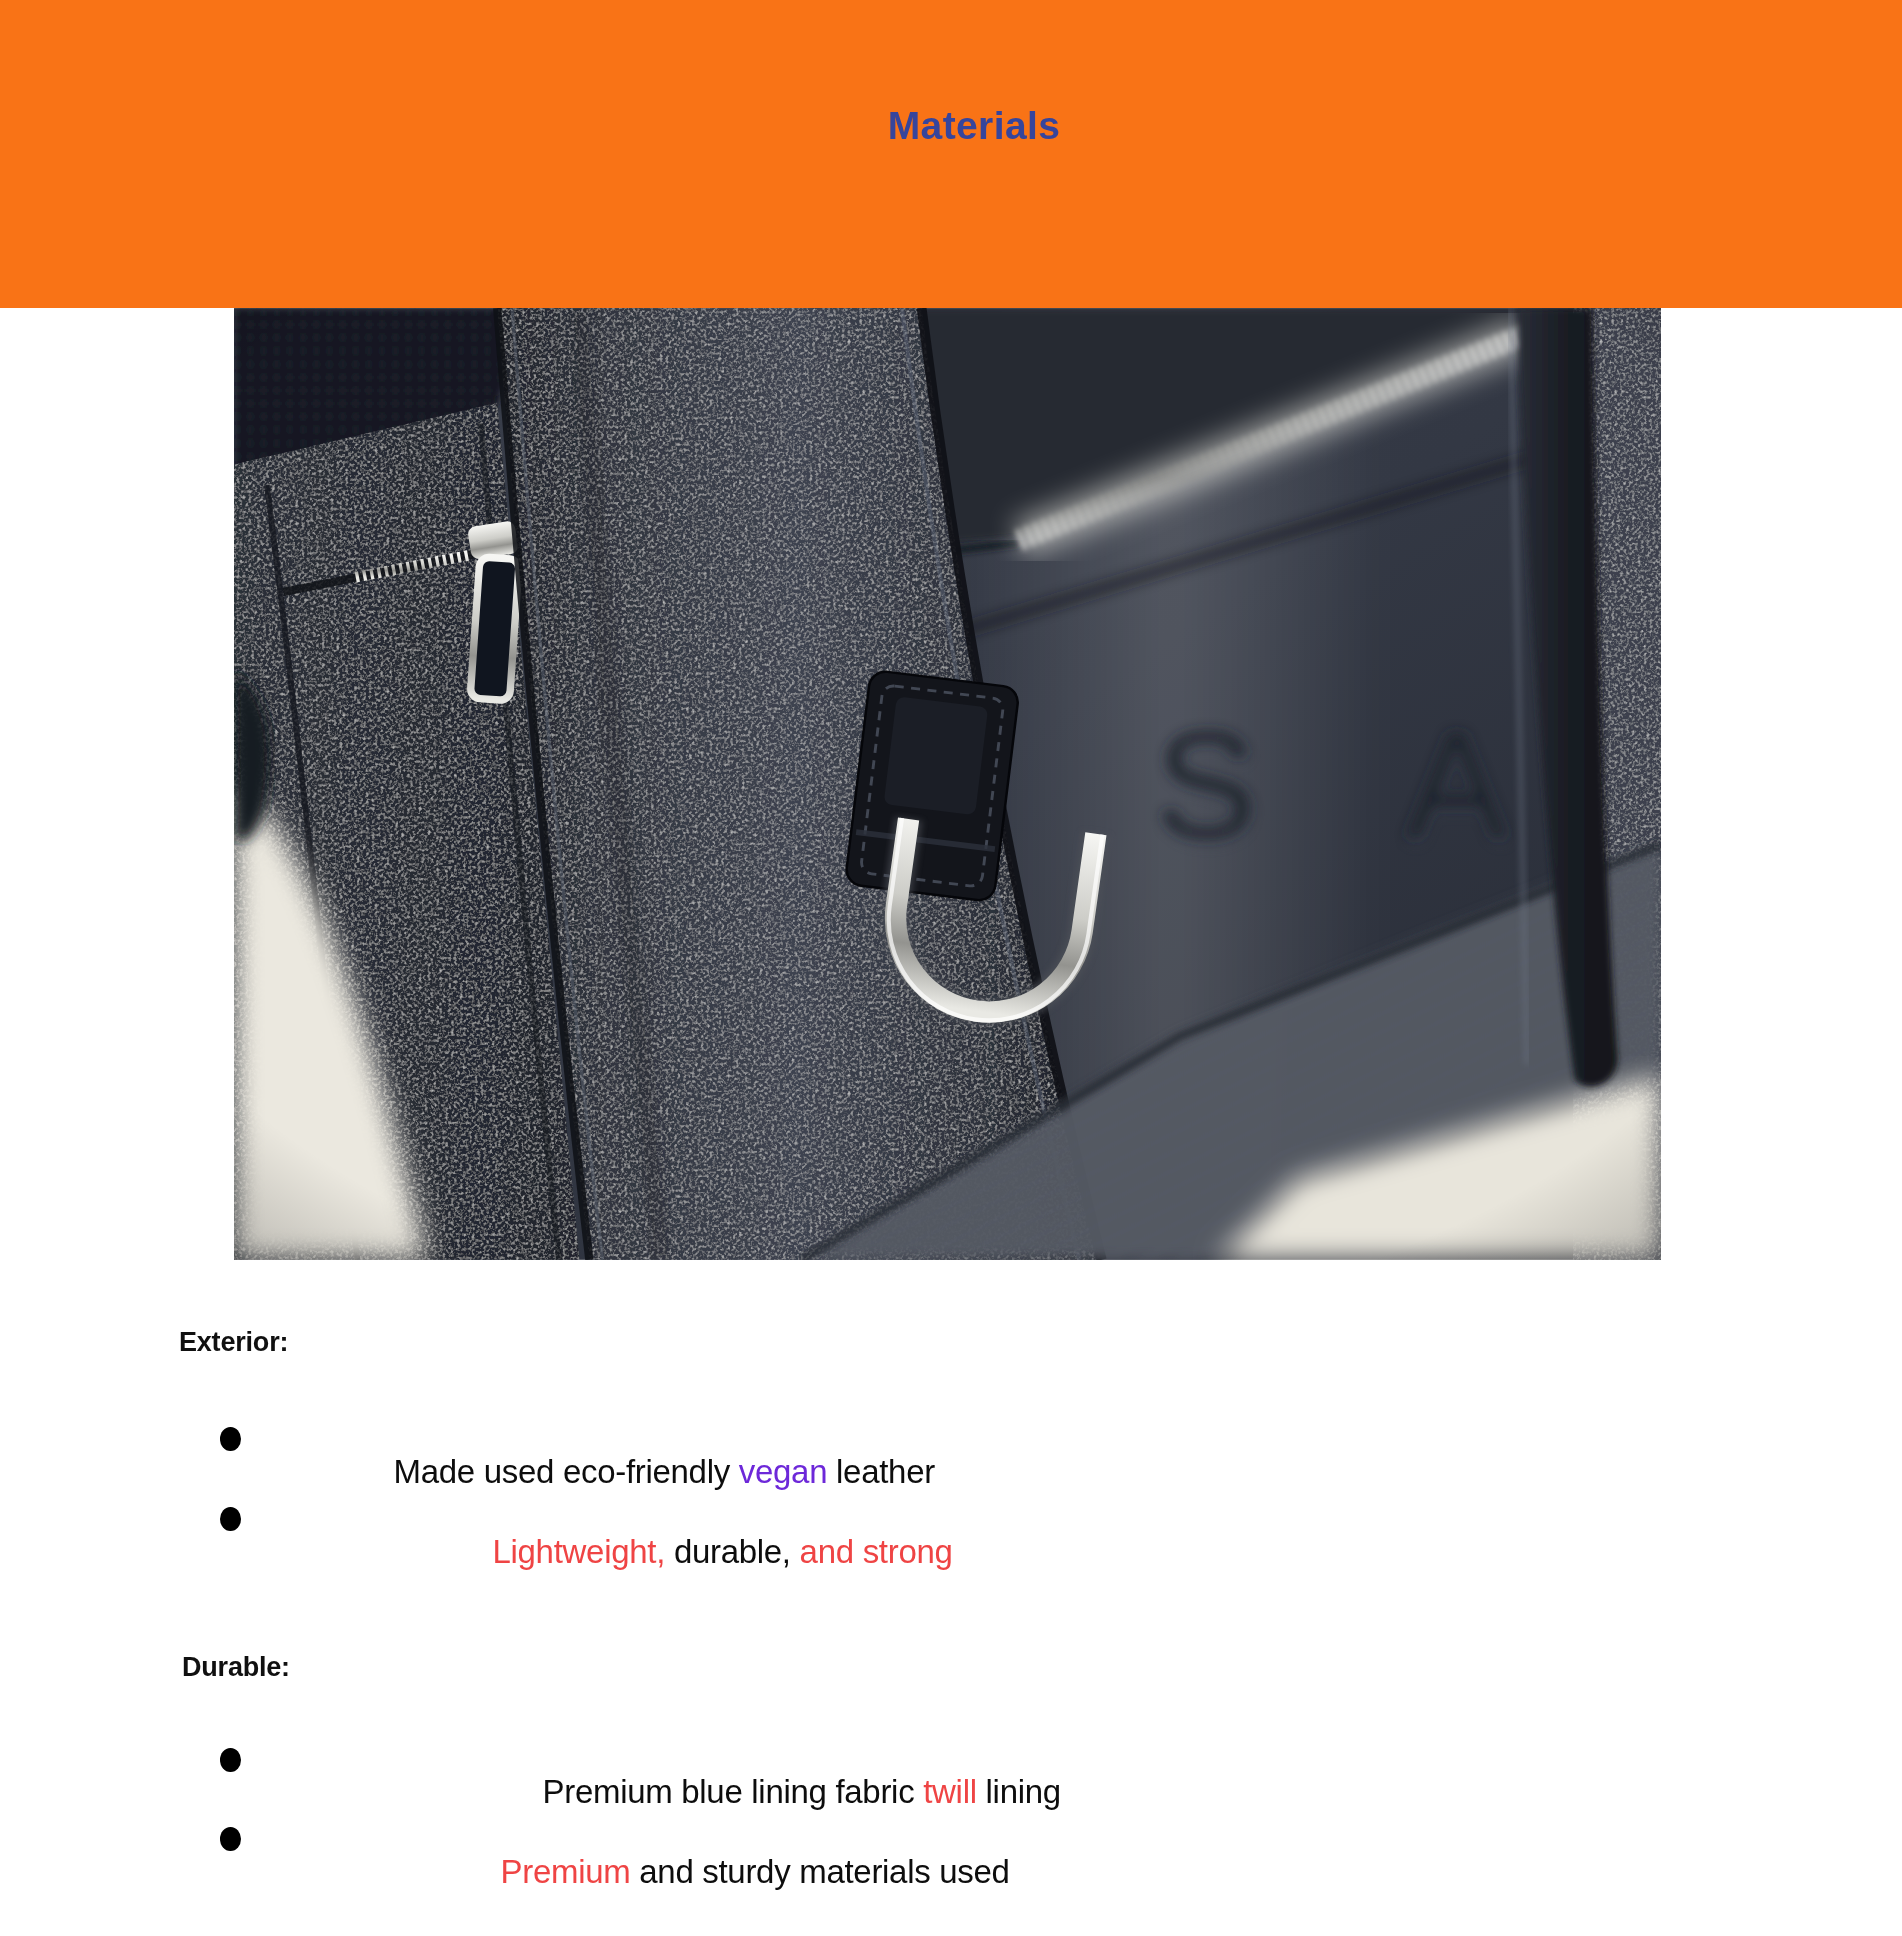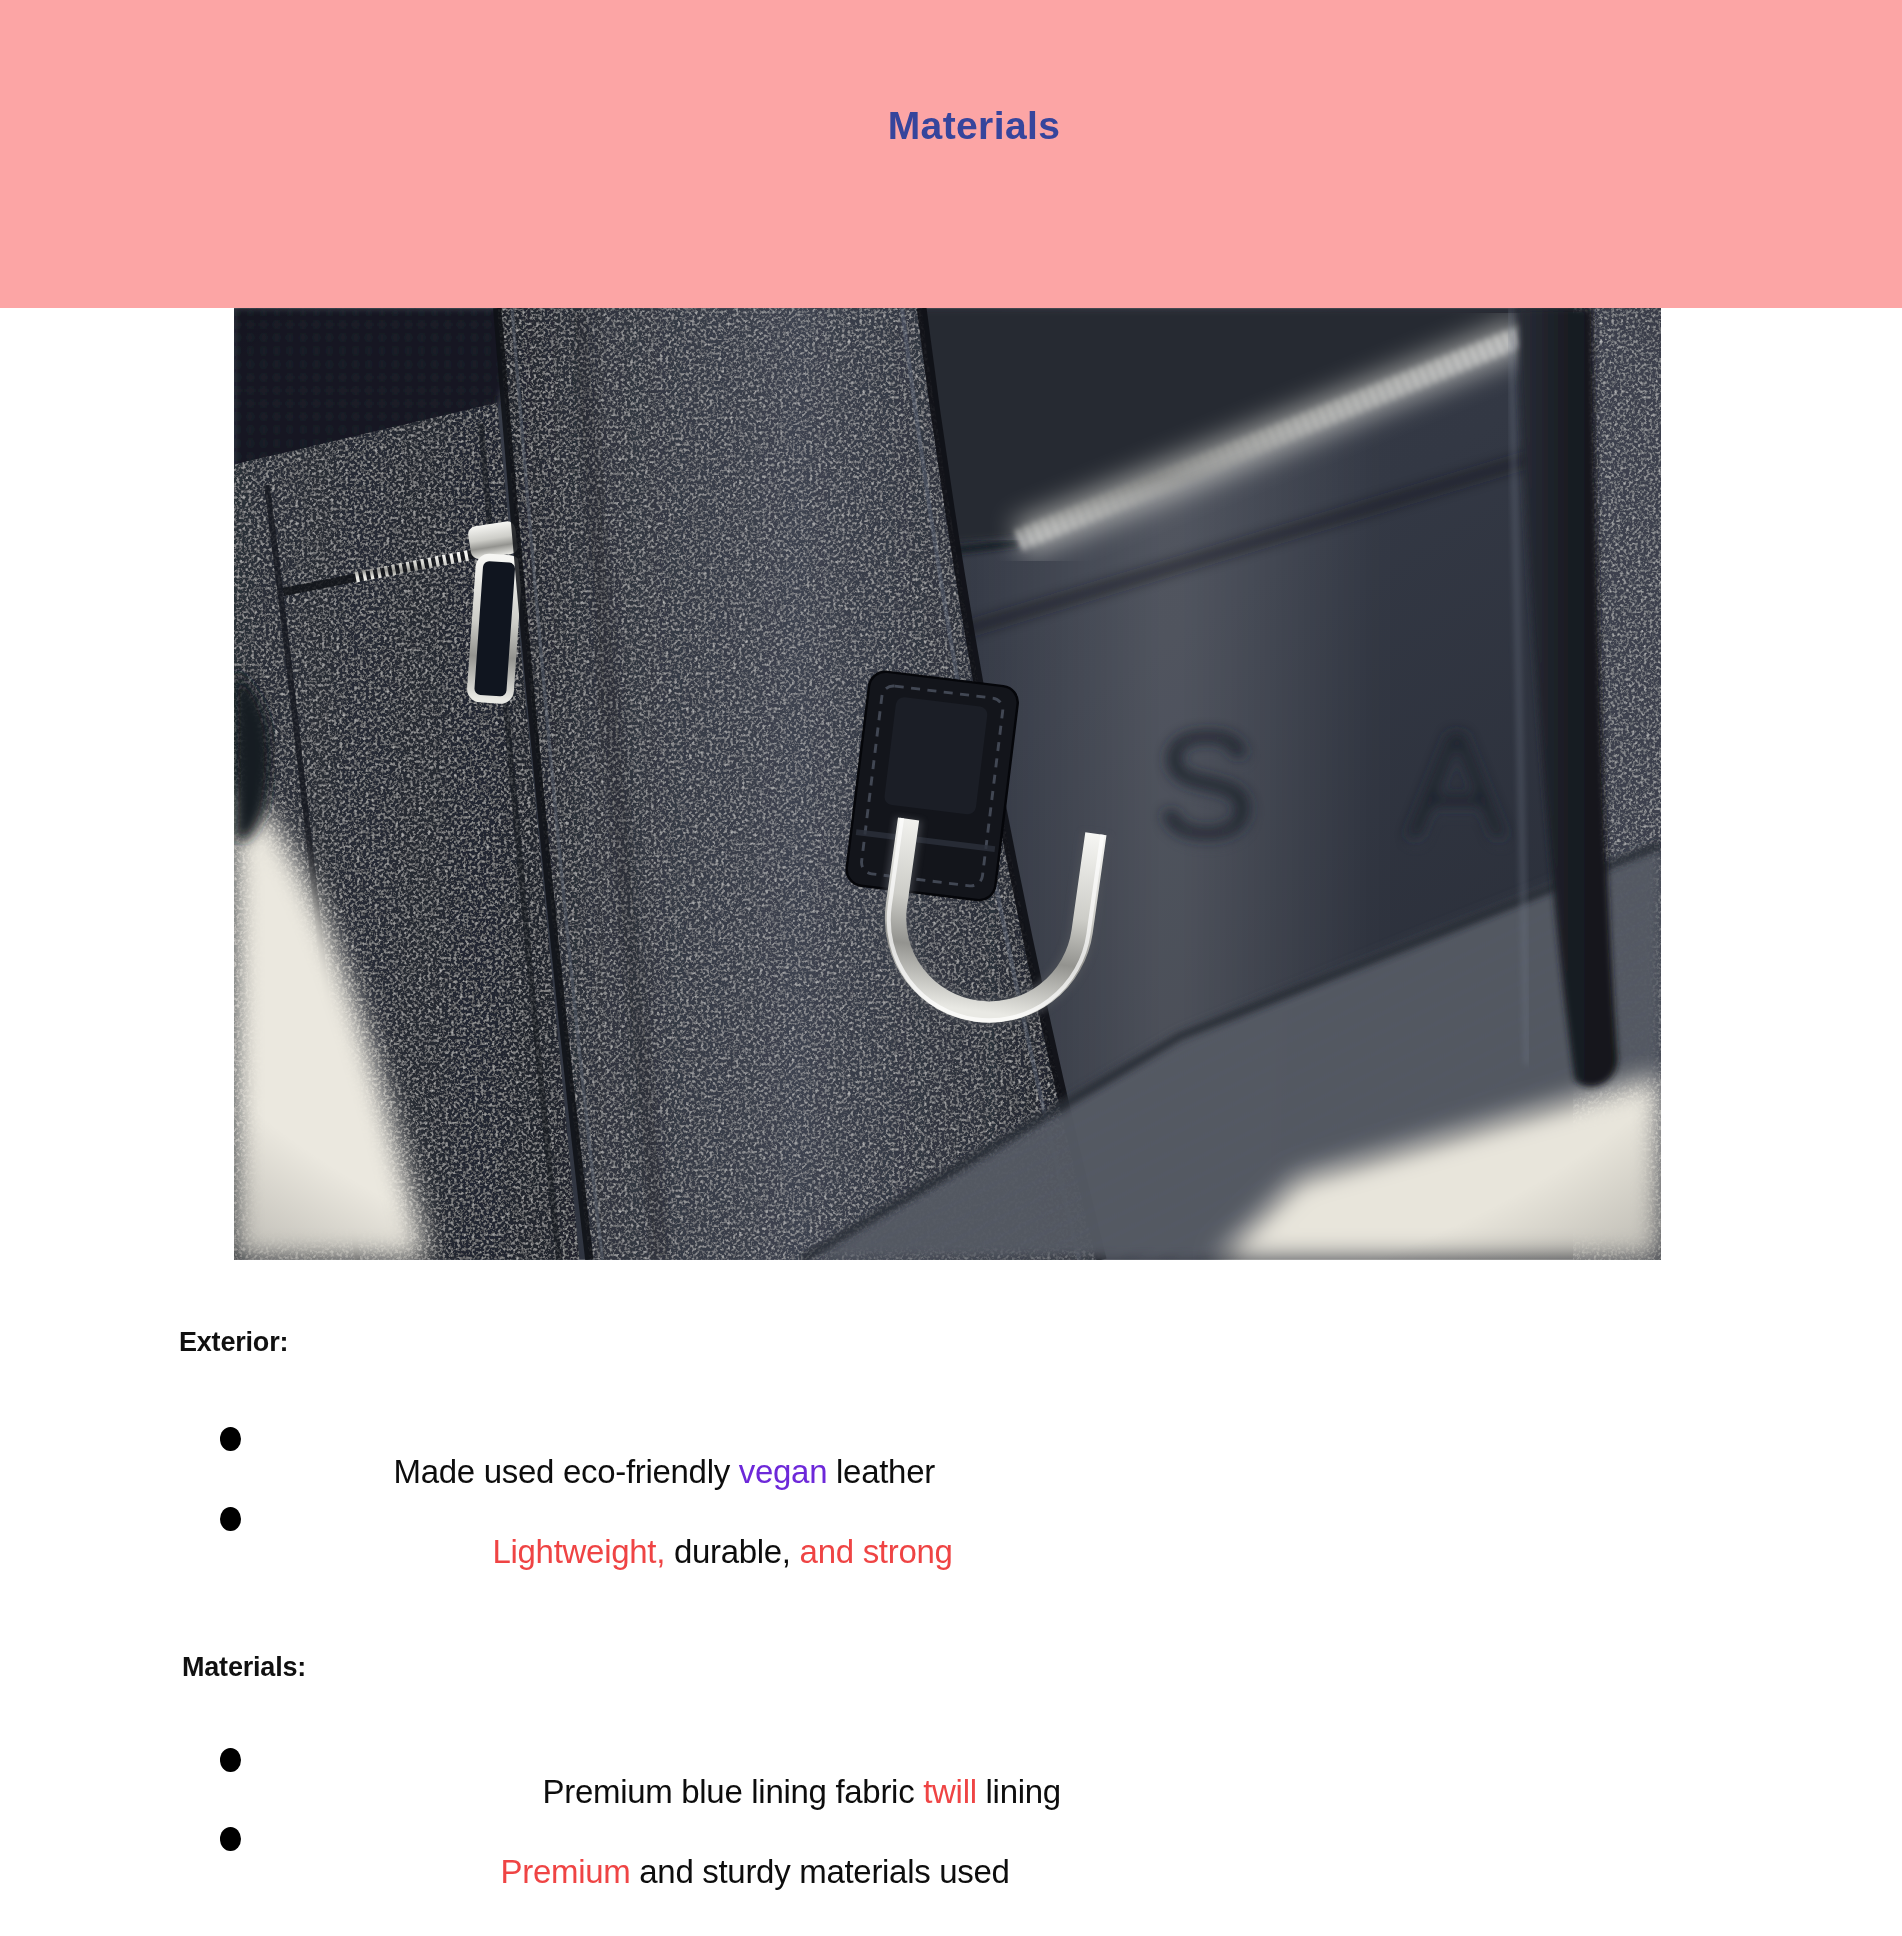--- a/index.html
+++ b/index.html
@@ -1,21 +1,21 @@
 <!DOCTYPE html>
 <html style="font-size:13px"><head>
 <meta charset="utf-8">
 <title>Materials</title>
 <style>
   html,body{margin:0;padding:0}
   body{
     position:relative;width:1902px;height:1936px;overflow:hidden;
     background:#ffffff;font-family:"Liberation Sans",sans-serif;
   }
-  .band{position:absolute;left:0;top:0;width:1902px;height:308px;background:#fca5a5}
+  .band{position:absolute;left:0;top:0;width:1902px;height:308px;background:#f97316}
   .title{
     position:absolute;left:0;top:104px;width:100%;margin:0;text-align:center;
     transform:translateX(23px);font-size:39px;font-weight:700;color:#36459c;letter-spacing:0.4px;
   }
   .photo{position:absolute;left:234px;top:308px;width:1427px;height:952px;margin:0;line-height:0}
   .sec-heading{position:absolute;margin:0;font-size:27px;font-weight:700;color:#101010;letter-spacing:-0.2px;white-space:pre}
   .dot{position:absolute;width:20.6px;height:24px;border-radius:50%;background:#000}
   .btext{position:absolute;margin:0;font-size:33px;letter-spacing:-0.3px;white-space:pre}
   .seg-dark{color:#0d0d0d}
   .seg-gray{color:#ef4444}
@@ -180,21 +180,21 @@
   <span class="dot" style="left:220px;top:1427px"></span>
   <p class="btext" style="left:358px;top:1415px">
     <span class="seg-dark">Made used eco-friendly </span><span class="seg-glight">vegan</span><span class="seg-dark"> leather</span>
   </p>
 
   <span class="dot" style="left:220px;top:1507px"></span>
   <p class="btext" style="left:457px;top:1495px">
     <span class="seg-gray">Lightweight,</span><span class="seg-dark"> durable,</span><span class="seg-gray"> and strong</span>
   </p>
 
-  <p class="sec-heading" style="left:182px;top:1652px">Materials:</p>
+  <p class="sec-heading" style="left:182px;top:1652px">Durable:</p>
 
   <span class="dot" style="left:220px;top:1748px"></span>
   <p class="btext" style="left:507px;top:1735px">
     <span class="seg-dark">Premium blue lining fabric </span><span class="seg-gray">twill</span><span class="seg-dark"> lining</span>
   </p>
 
   <span class="dot" style="left:220px;top:1827px"></span>
   <p class="btext" style="left:465px;top:1815px">
     <span class="seg-gray">Premium</span><span class="seg-dark"> and sturdy materials used</span>
   </p>

